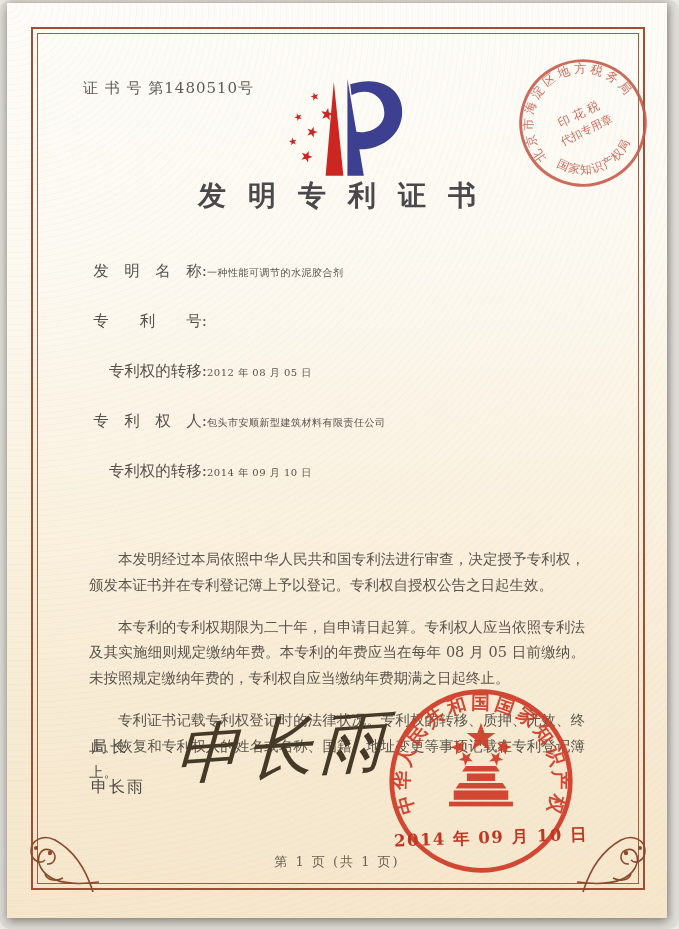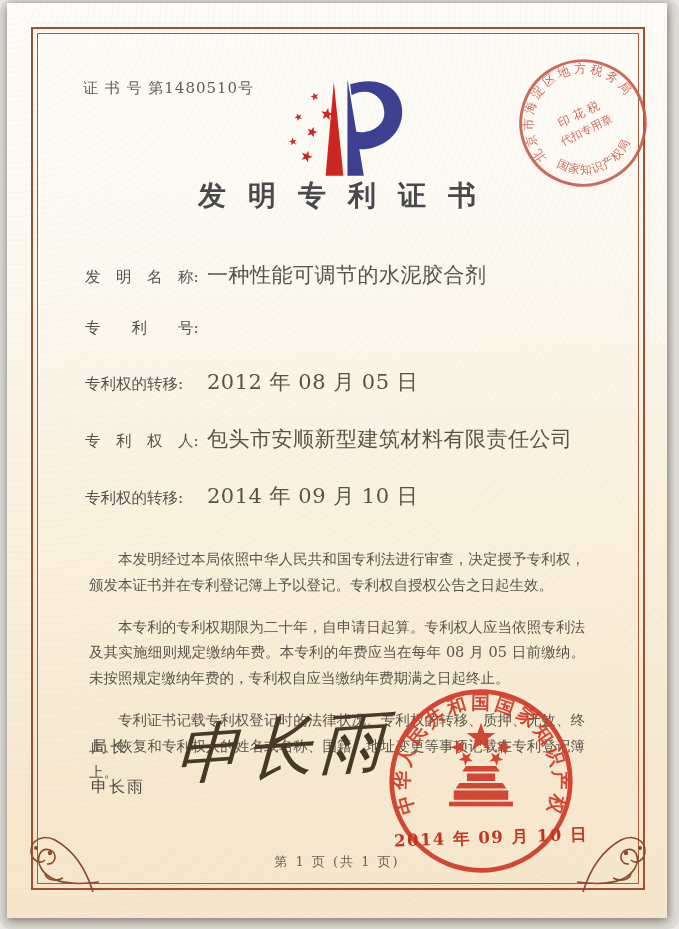--- a/index.html
+++ b/index.html
@@ -26,26 +26,26 @@
   .cert-no{
     position:absolute;left:76px;top:76px;
     font-size:15px;color:#5e5b55;letter-spacing:1px;white-space:pre;
   }
   .logo{position:absolute;left:260px;top:70px;}
   .doc-title{
     position:absolute;left:0;right:0;top:174px;text-align:center;
     font-size:28px;font-weight:600;color:#49494c;
     letter-spacing:22px;text-indent:22px;
   }
-  .fields{position:absolute;left:78px;top:258px;width:500px;}
+  .fields{position:absolute;left:78px;top:258px;width:500px;text-align:right;}
   .field-row{display:flex;align-items:baseline;margin-bottom:29px;}
   .flabel{
     flex:0 0 122px;font-size:15.5px;color:#55524c;white-space:pre;
   }
-  .fvalue{font-size:21px;color:#565349;letter-spacing:.5px;white-space:pre;}
+  .fvalue{font-size:10px;color:#565349;letter-spacing:.5px;white-space:pre;}
   .paragraphs{
     position:absolute;left:66px;top:528px;width:528px;
     font-size:14.5px;line-height:1.78;color:#5a544b;text-align:justify;
   }
   .paragraphs p{margin:16px;text-indent:2em;}
   .sig-title{position:absolute;left:84px;top:734px;font-size:16px;color:#4e4a43;letter-spacing:3px;}
   .sig-name{position:absolute;left:84px;top:774px;font-size:16px;color:#4e4a43;letter-spacing:2px;}
   .autograph{
     position:absolute;left:168px;top:700px;width:230px;
     font-size:66px;color:#453a28;font-style:italic;

